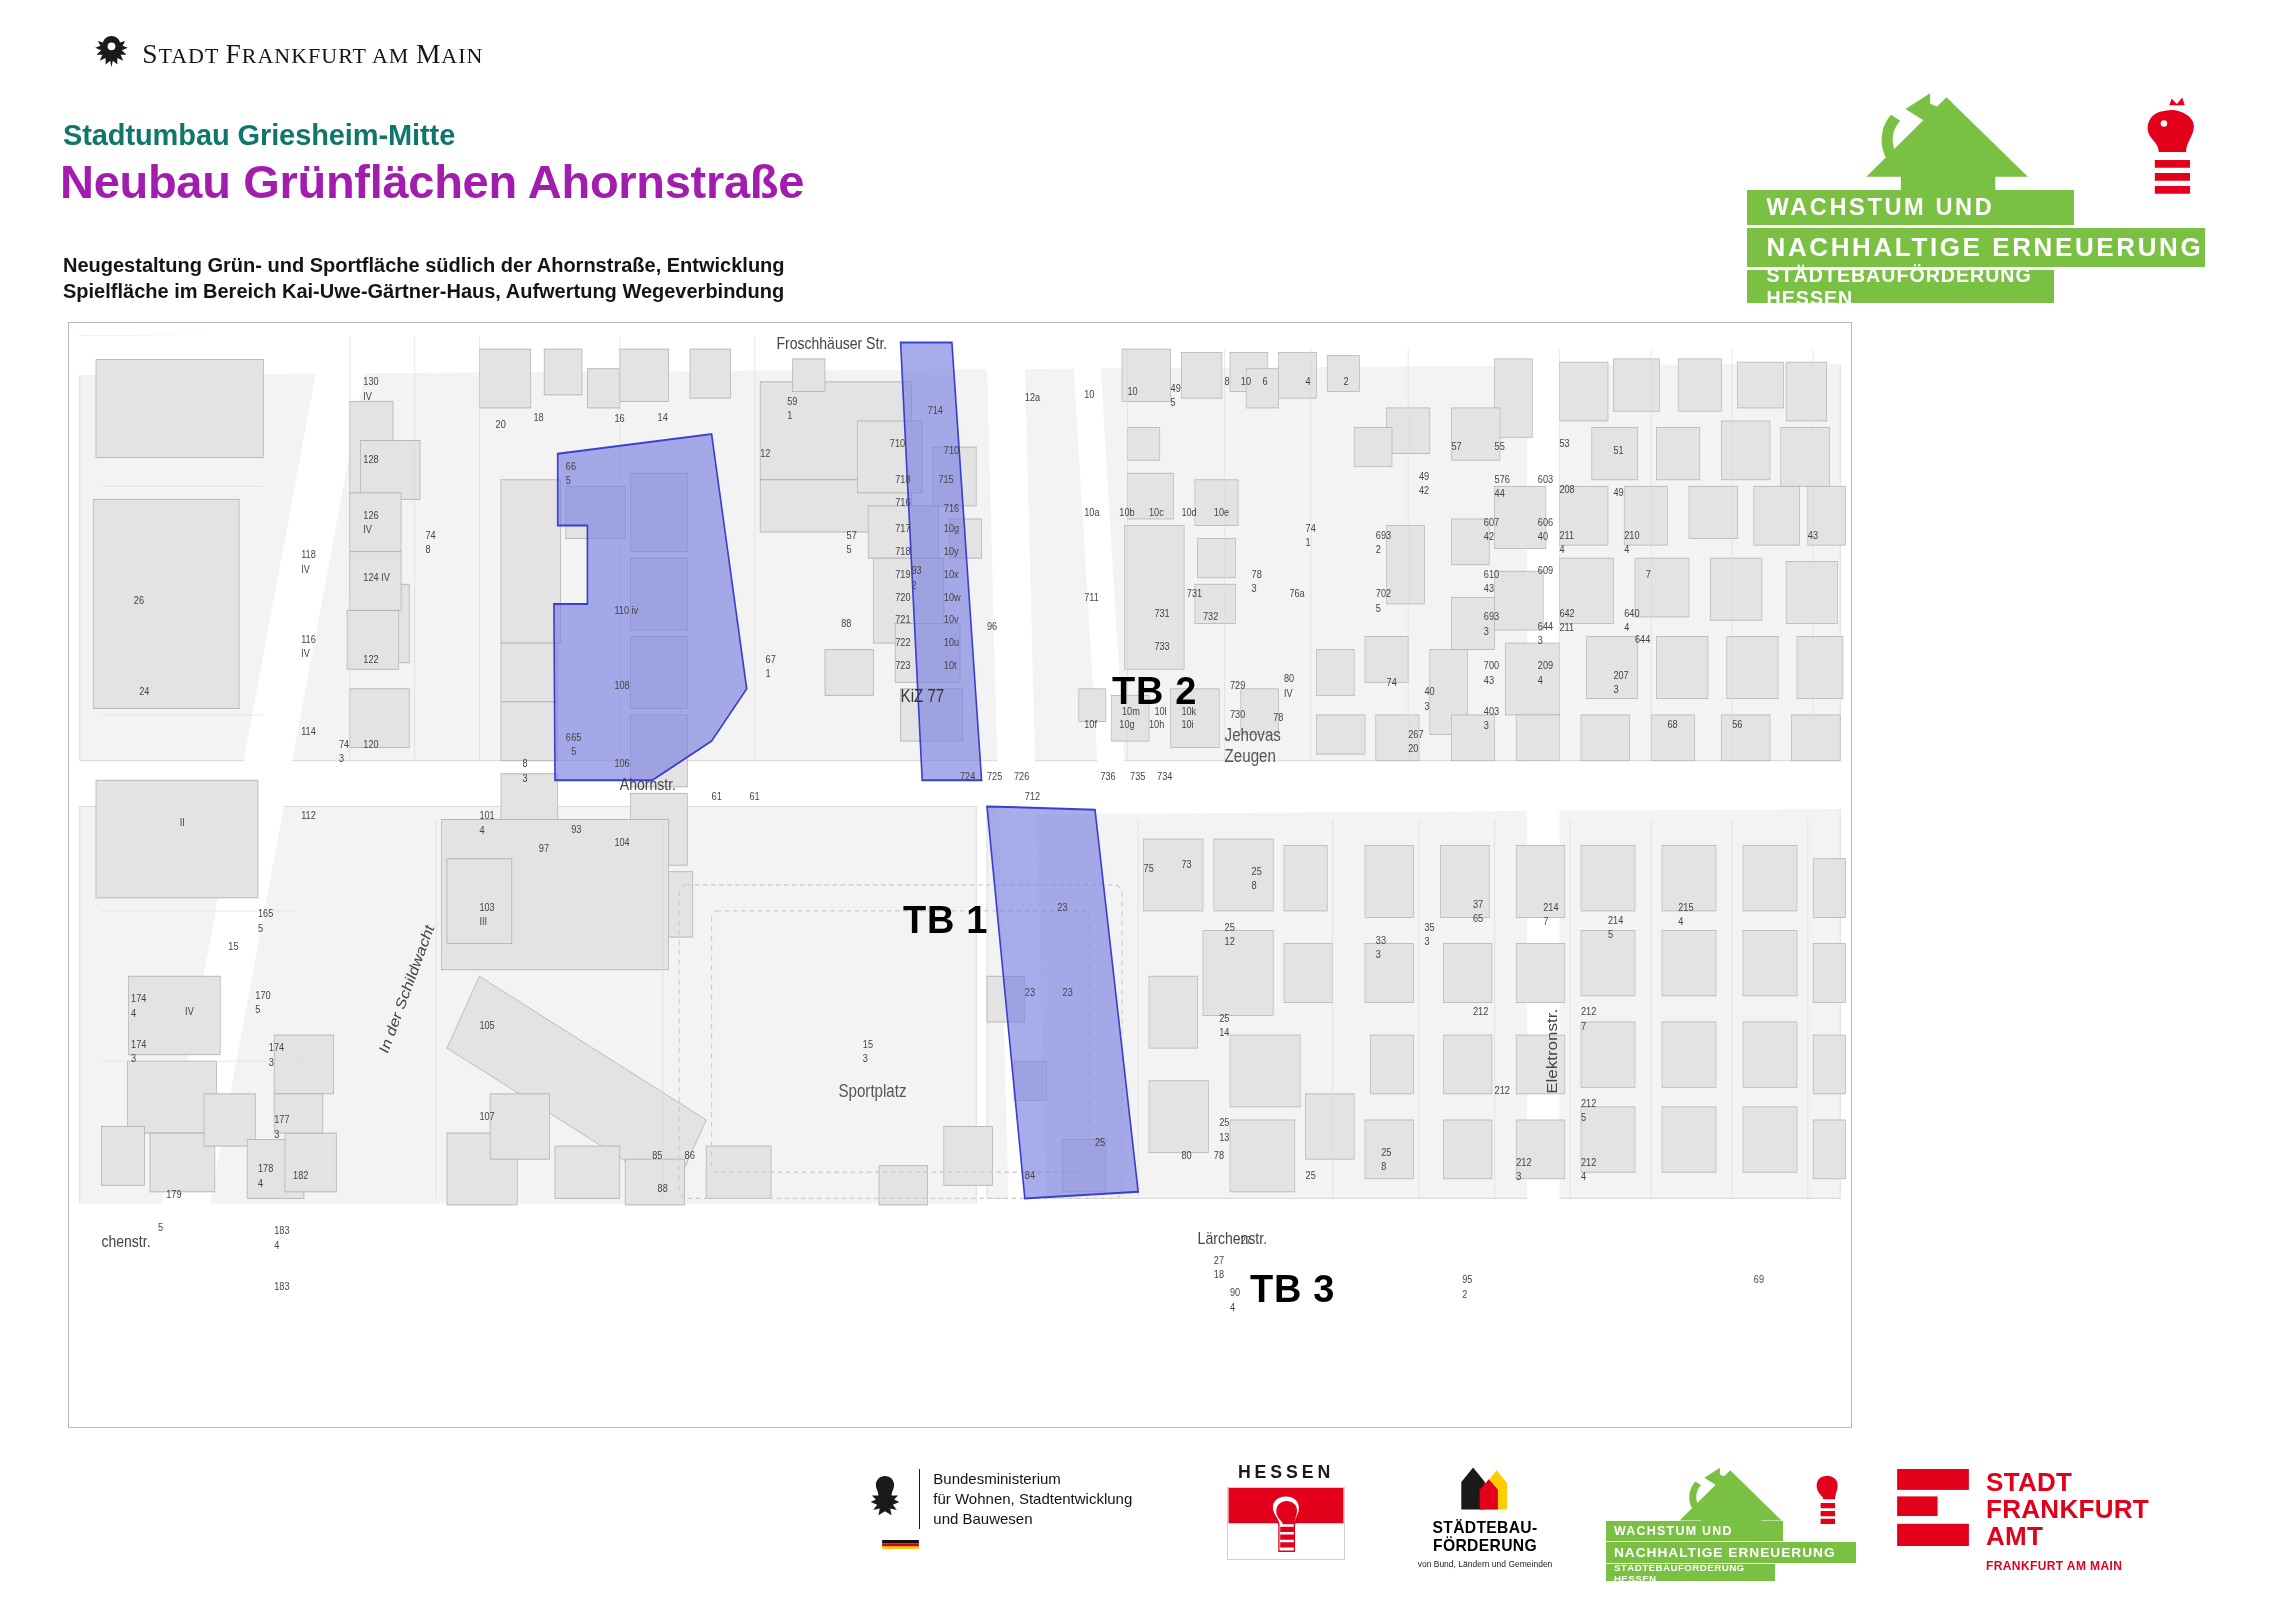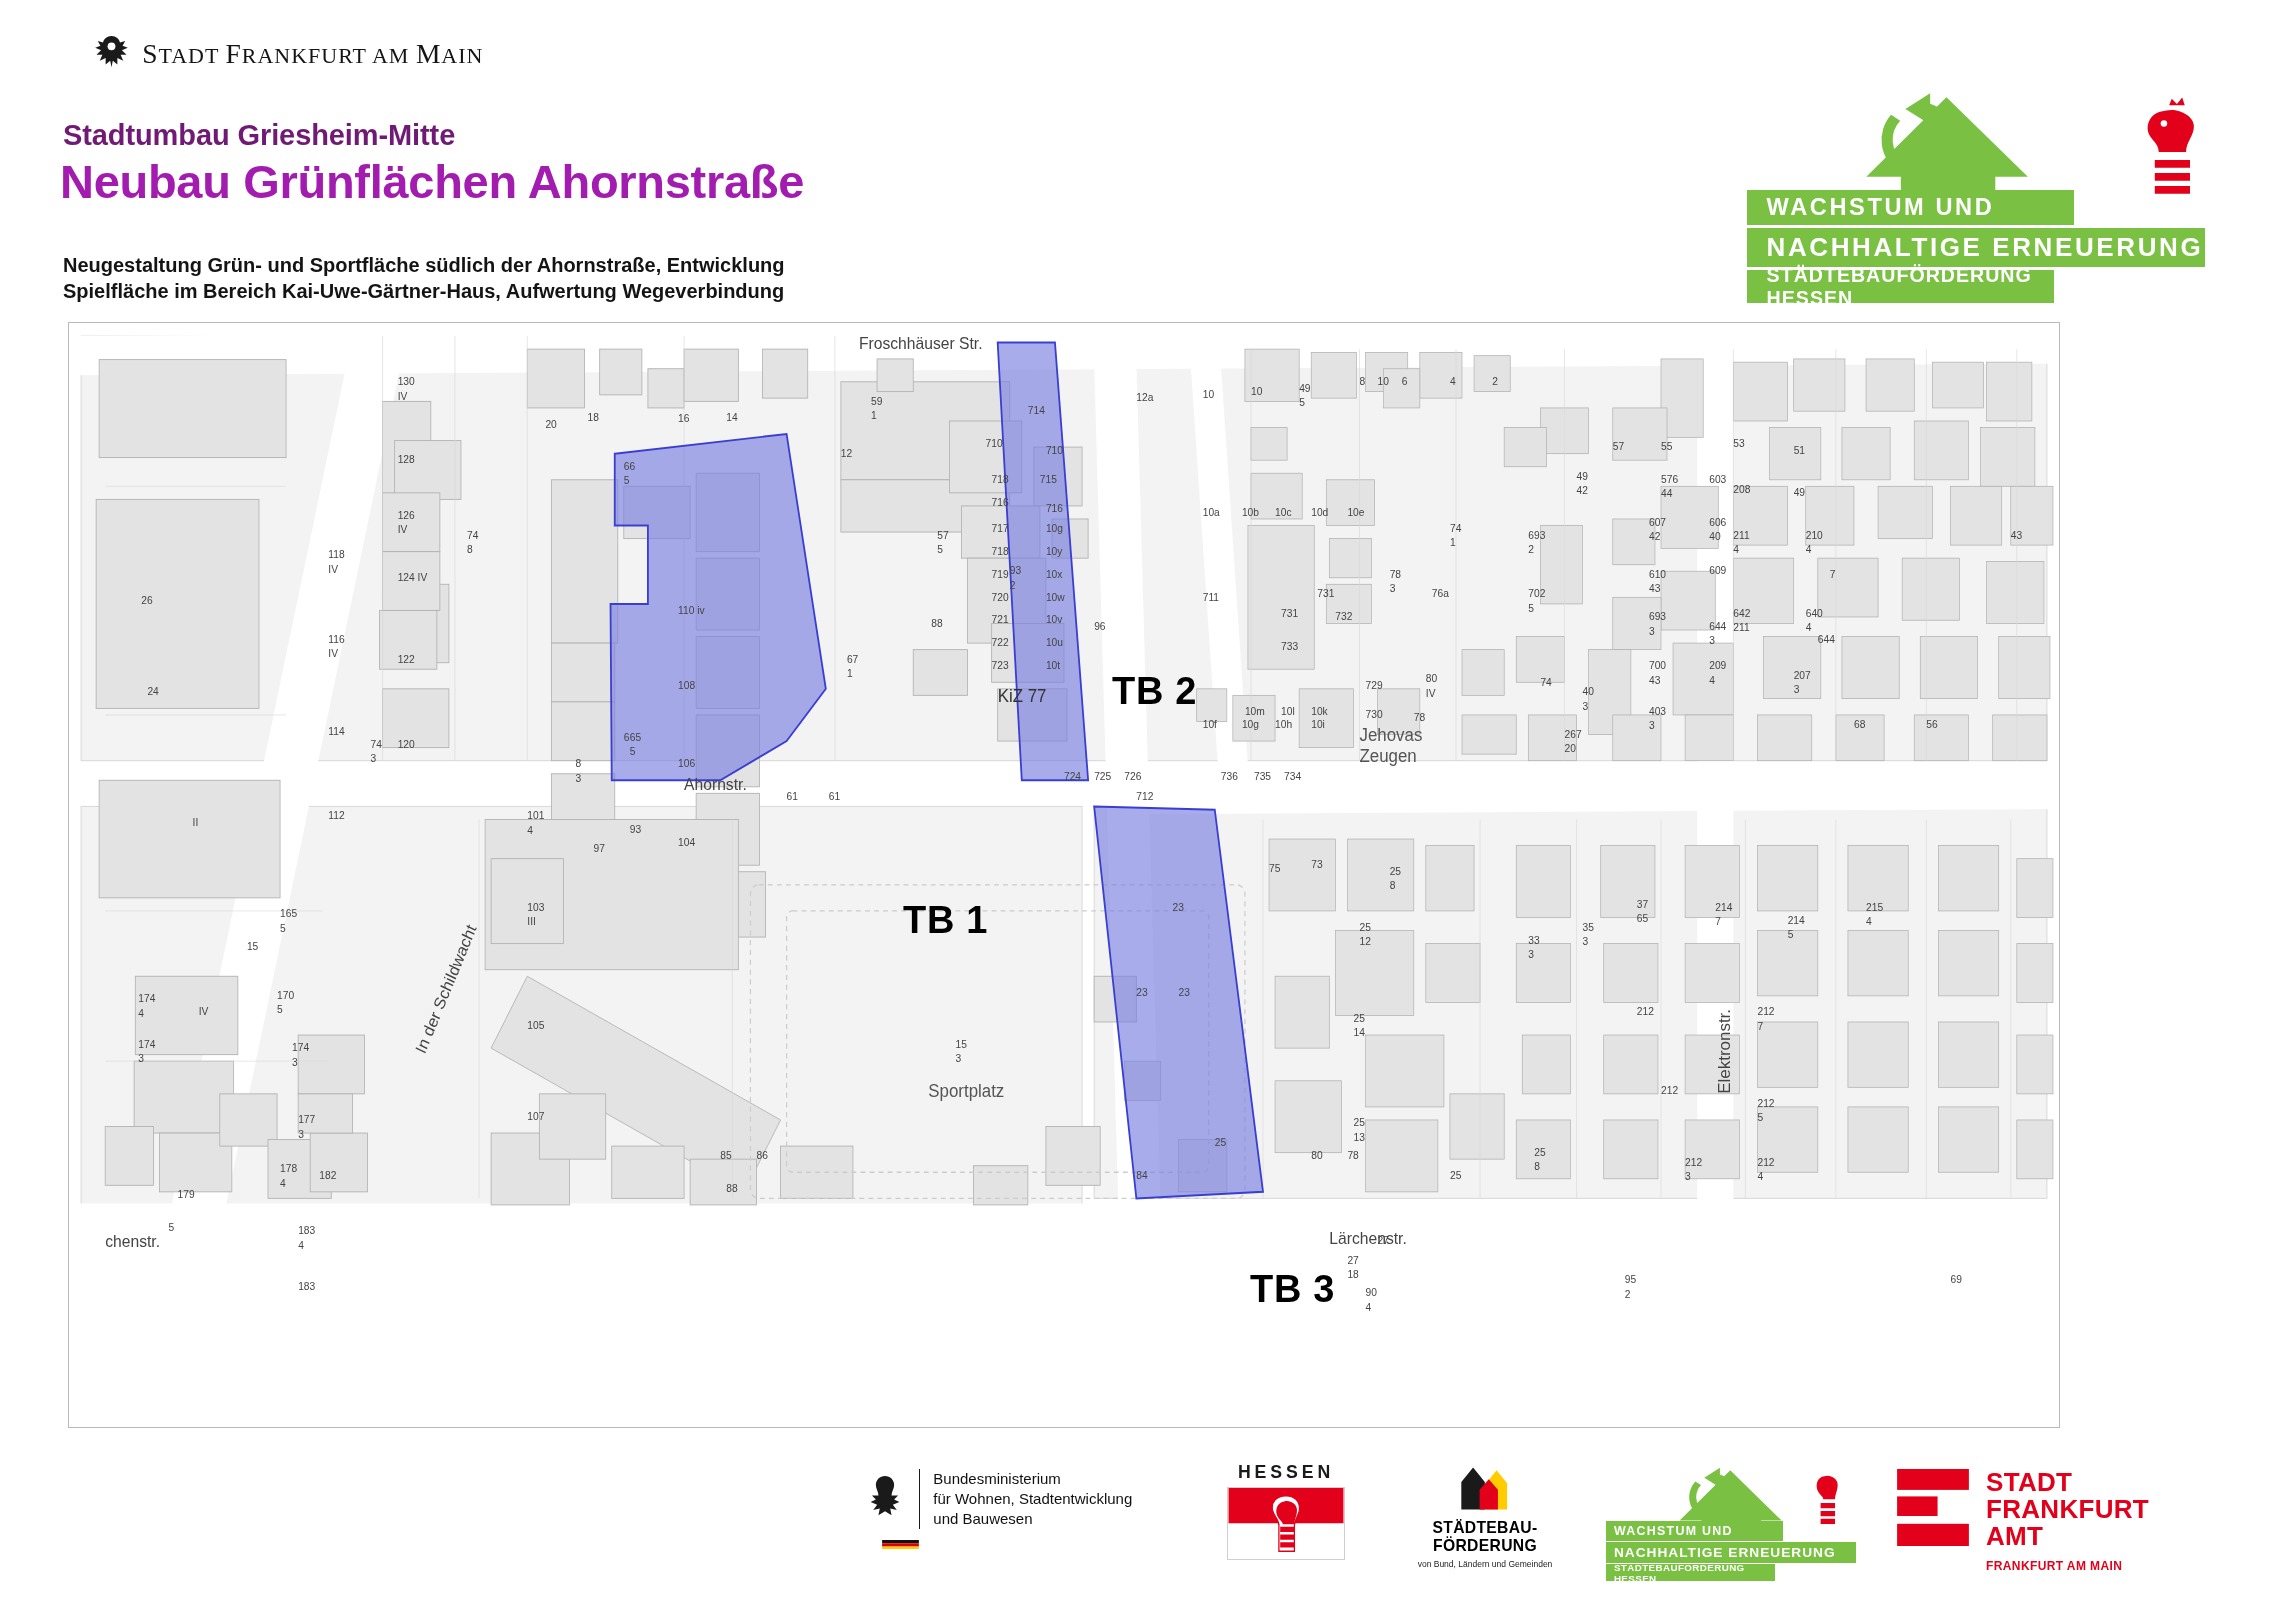--- a/index.html
+++ b/index.html
@@ -33,21 +33,21 @@
     color: #141414;
     white-space: nowrap;
   }
   .city-logo .city-text .big { font-size: 27.5px; }
 
   .kicker {
     position: absolute;
     left: 63px; top: 119px;
     font-size: 29px;
     font-weight: bold;
-    color: #701a75;
+    color: #0f766e;
     letter-spacing: -0.1px;
   }
   .headline {
     position: absolute;
     left: 60px; top: 154px;
     font-size: 47px;
     font-weight: bold;
     color: #a21caf;
     letter-spacing: -0.3px;
   }
@@ -78,21 +78,21 @@
   }
   .prog-logo .band1 { top: 98px; height: 35px; font-size: 23.6px; width: 327px;}
   .prog-logo .band2 { top: 136px; height: 39px; font-size: 26px; width: 458px;}
   .prog-logo .band3 { top: 178px; height: 33px; font-size: 19.6px; width: 307px; letter-spacing:1px;}
   .prog-logo .hessen-lion { position: absolute; right: 0px; top: 5.2px; width: 114px; height: 105px; }
 
   
   .map {
     position: absolute;
     left: 68px; top: 322px;
-    width: 1992px; height: 1106px;
+    width: 1784px; height: 1106px;
     background: #ffffff;
     border: 1.3px solid #b9b9b9;
     overflow: hidden;
   }
   .map svg { display:block; width: 100%; height: 100%; }
 
   .tb-label {
     position: absolute;
     font-size: 38px;
     font-weight: bold;

